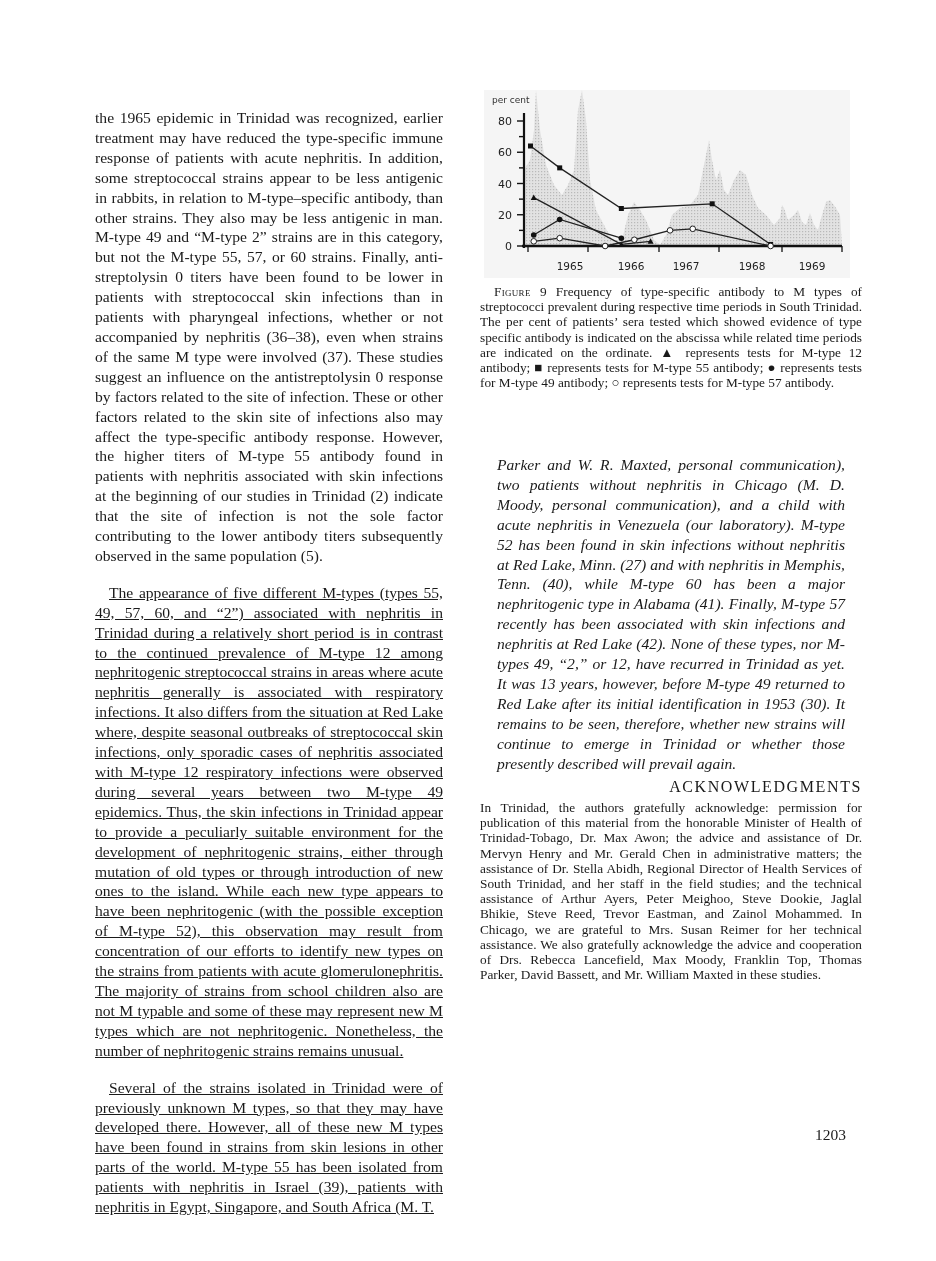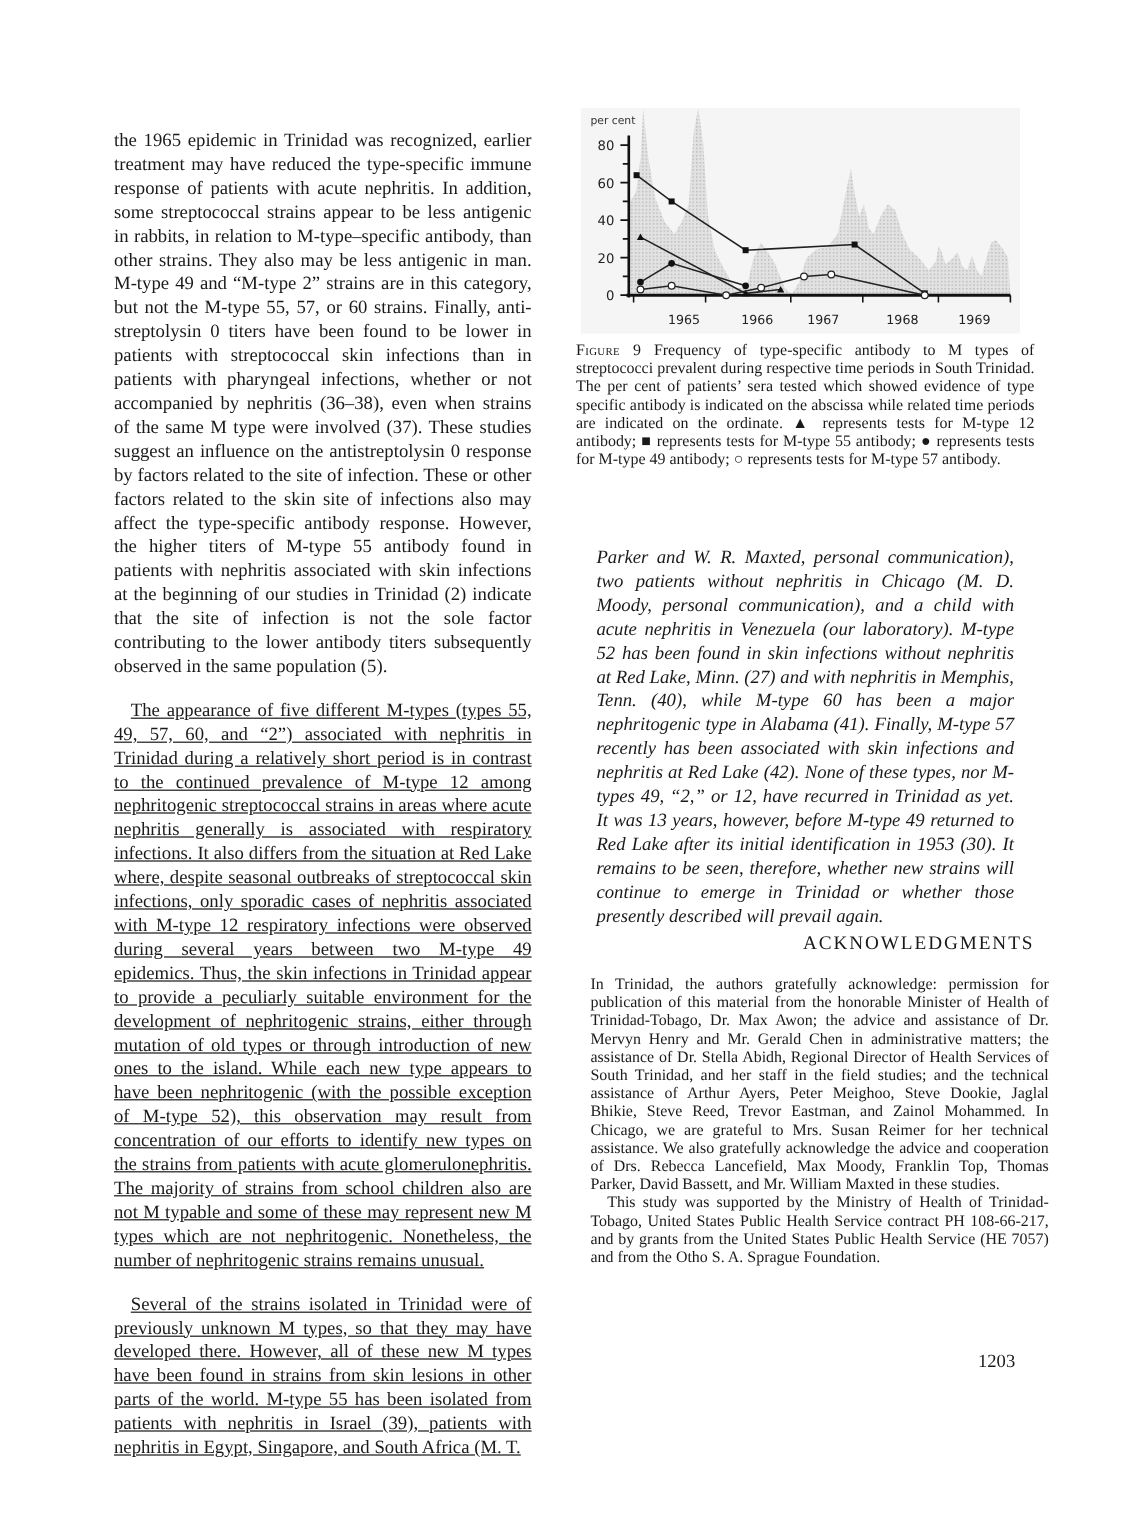--- a/index.html
+++ b/index.html
@@ -5,24 +5,24 @@
   html, body { margin: 0; padding: 0; background: #ffffff; }
   body { width: 936px; height: 1261px; position: relative; overflow: hidden; font-family: "Liberation Serif", "DejaVu Serif", serif; color: #1a1a1a; }
   .col { position: absolute; }
   .col-left { left: 78px; top: 91px; width: 382px; }
   .col-right { left: 480px; width: 382px; }
   .body-text { font-size: 15.6px; line-height: 19.9px; text-align: justify; margin: 17px; hyphens: manual; }
   .body-text.indent { text-indent: 14px; text-decoration: underline; }
   .figure { position: absolute; left: 484px; top: 90px; width: 366px; height: 188px; background: #f5f5f5; }
   .figure svg { display: block; }
   .caption { position: absolute; left: 480px; top: 284px; width: 382px; font-size: 13.3px; line-height: 15.2px; text-align: justify; margin: 0; }
-  .caption .fig-label { font-variant: small-caps; letter-spacing: 0.3px; }
+  .caption .fig-label { font-variant: small-caps; letter-spacing: 0.3px; margin-left: 14px; }
   .right-body { top: 438px; font-style: italic; }
   .ack-heading { position: absolute; left: 480px; top: 778px; width: 382px; text-align: right; font-size: 16px; letter-spacing: 1.6px; margin: 0; font-weight: normal; }
-  .ack-text { position: absolute; left: 480px; top: 800px; width: 382px; font-size: 13.3px; line-height: 15.2px; text-align: justify; margin: 12px; }
+  .ack-text { position: absolute; left: 480px; top: 800px; width: 382px; font-size: 13.3px; line-height: 15.2px; text-align: justify; margin: 0; }
   .ack-text p { margin: 0; }
   .ack-text p.indent { text-indent: 14px; }
   .footer { position: absolute; top: 1126px; left: 372px; width: 490px; font-size: 15.5px; }
   .footer .running-title { font-style: italic; }
   .footer .page-num { position: absolute; right: 16px; top: 0; font-family: Liberation Serif, serif; }
 </style>
 </head>
 <body>
 
 <div class="col col-left">
@@ -106,18 +106,17 @@
   <span>represents tests for M-type 57 antibody.</span>
 </p>
 
 <div class="col col-right right-body">
   <p class="body-text">Parker and W. R. Maxted, personal communication), two patients without nephritis in Chicago (M. D. Moody, personal communication), and a child with acute nephritis in Venezuela (our laboratory). M-type 52 has been found in skin infections without nephritis at Red Lake, Minn. (27) and with nephritis in Memphis, Tenn. (40), while M-type 60 has been a major nephritogenic type in Alabama (41). Finally, M-type 57 recently has been associated with skin infections and nephritis at Red Lake (42). None of these types, nor M-types 49, “2,” or 12, have recurred in Trinidad as yet. It was 13 years, however, before M-type 49 returned to Red Lake after its initial identification in 1953 (30). It remains to be seen, therefore, whether new strains will continue to emerge in Trinidad or whether those presently described will prevail again.</p>
 </div>
 
 <h2 class="ack-heading">ACKNOWLEDGMENTS</h2>
 <div class="ack-text">
   <p>In Trinidad, the authors gratefully acknowledge: permission for publication of this material from the honorable Minister of Health of Trinidad-Tobago, Dr. Max Awon; the advice and assistance of Dr. Mervyn Henry and Mr. Gerald Chen in administrative matters; the assistance of Dr. Stella Abidh, Regional Director of Health Services of South Trinidad, and her staff in the field studies; and the technical assistance of Arthur Ayers, Peter Meighoo, Steve Dookie, Jaglal Bhikie, Steve Reed, Trevor Eastman, and Zainol Mohammed. In Chicago, we are grateful to Mrs. Susan Reimer for her technical assistance. We also gratefully acknowledge the advice and cooperation of Drs. Rebecca Lancefield, Max Moody, Franklin Top, Thomas Parker, David Bassett, and Mr. William Maxted in these studies.</p>
-  <p class="indent">This study was supported by the Ministry of Health of Trinidad-Tobago, United States Public Health Service contract PH 108-66-217, and by grants from the United States Public Health Service (HE 7057) and from the Otho S. A. Sprague Foundation.</p>
 </div>
 
 <div class="footer">
   <span class="page-num">1203</span>
 </div>
 
 </body></html>

